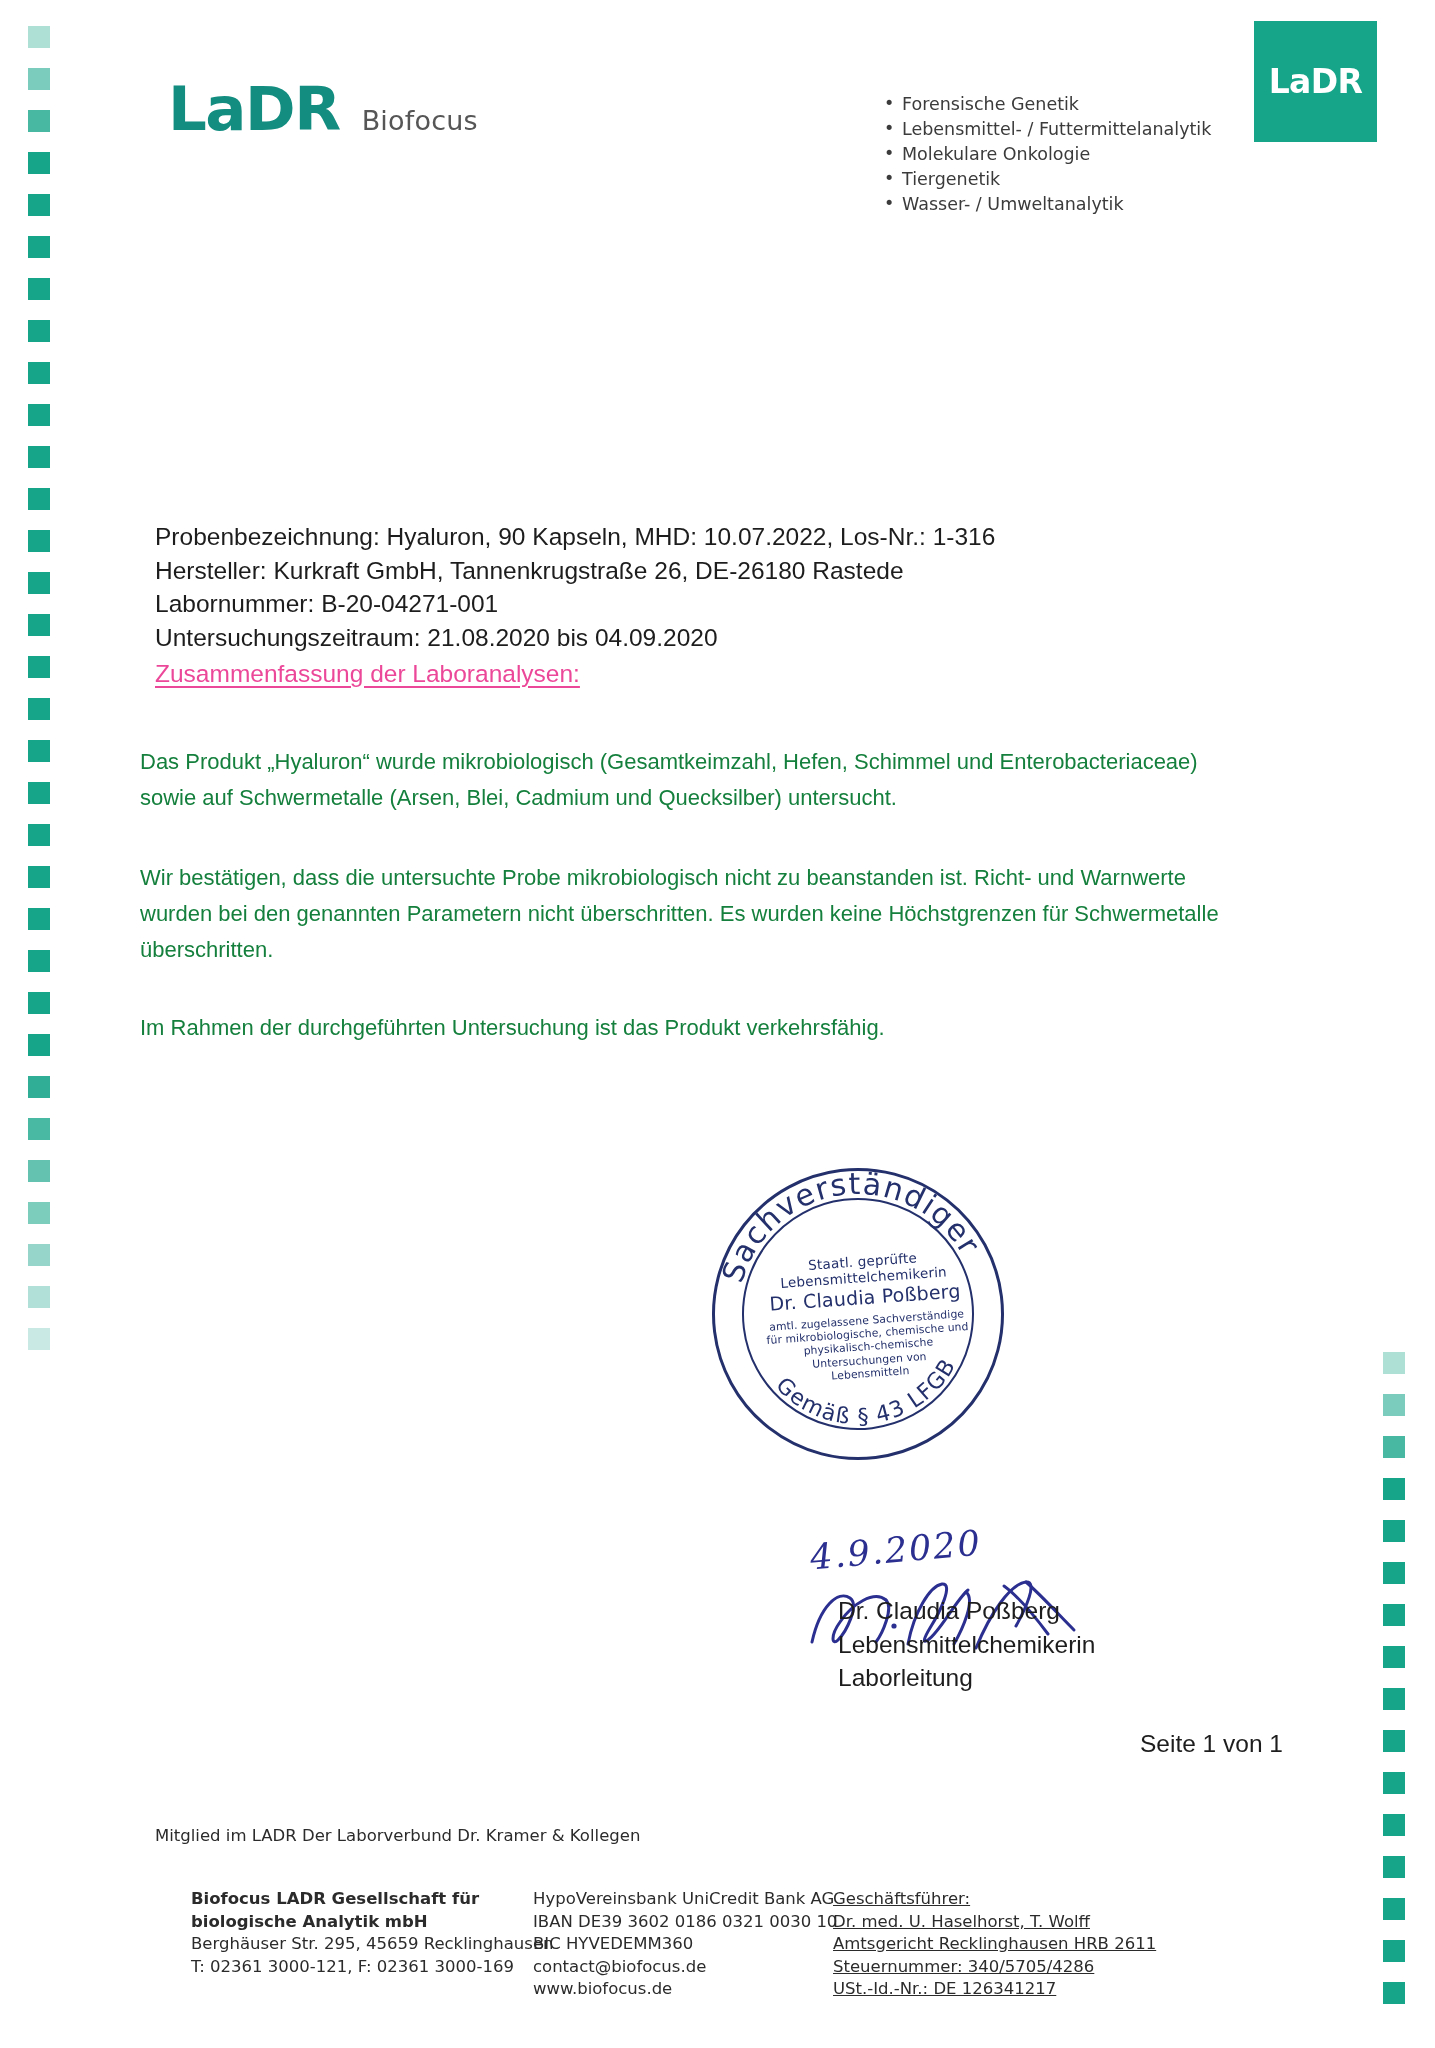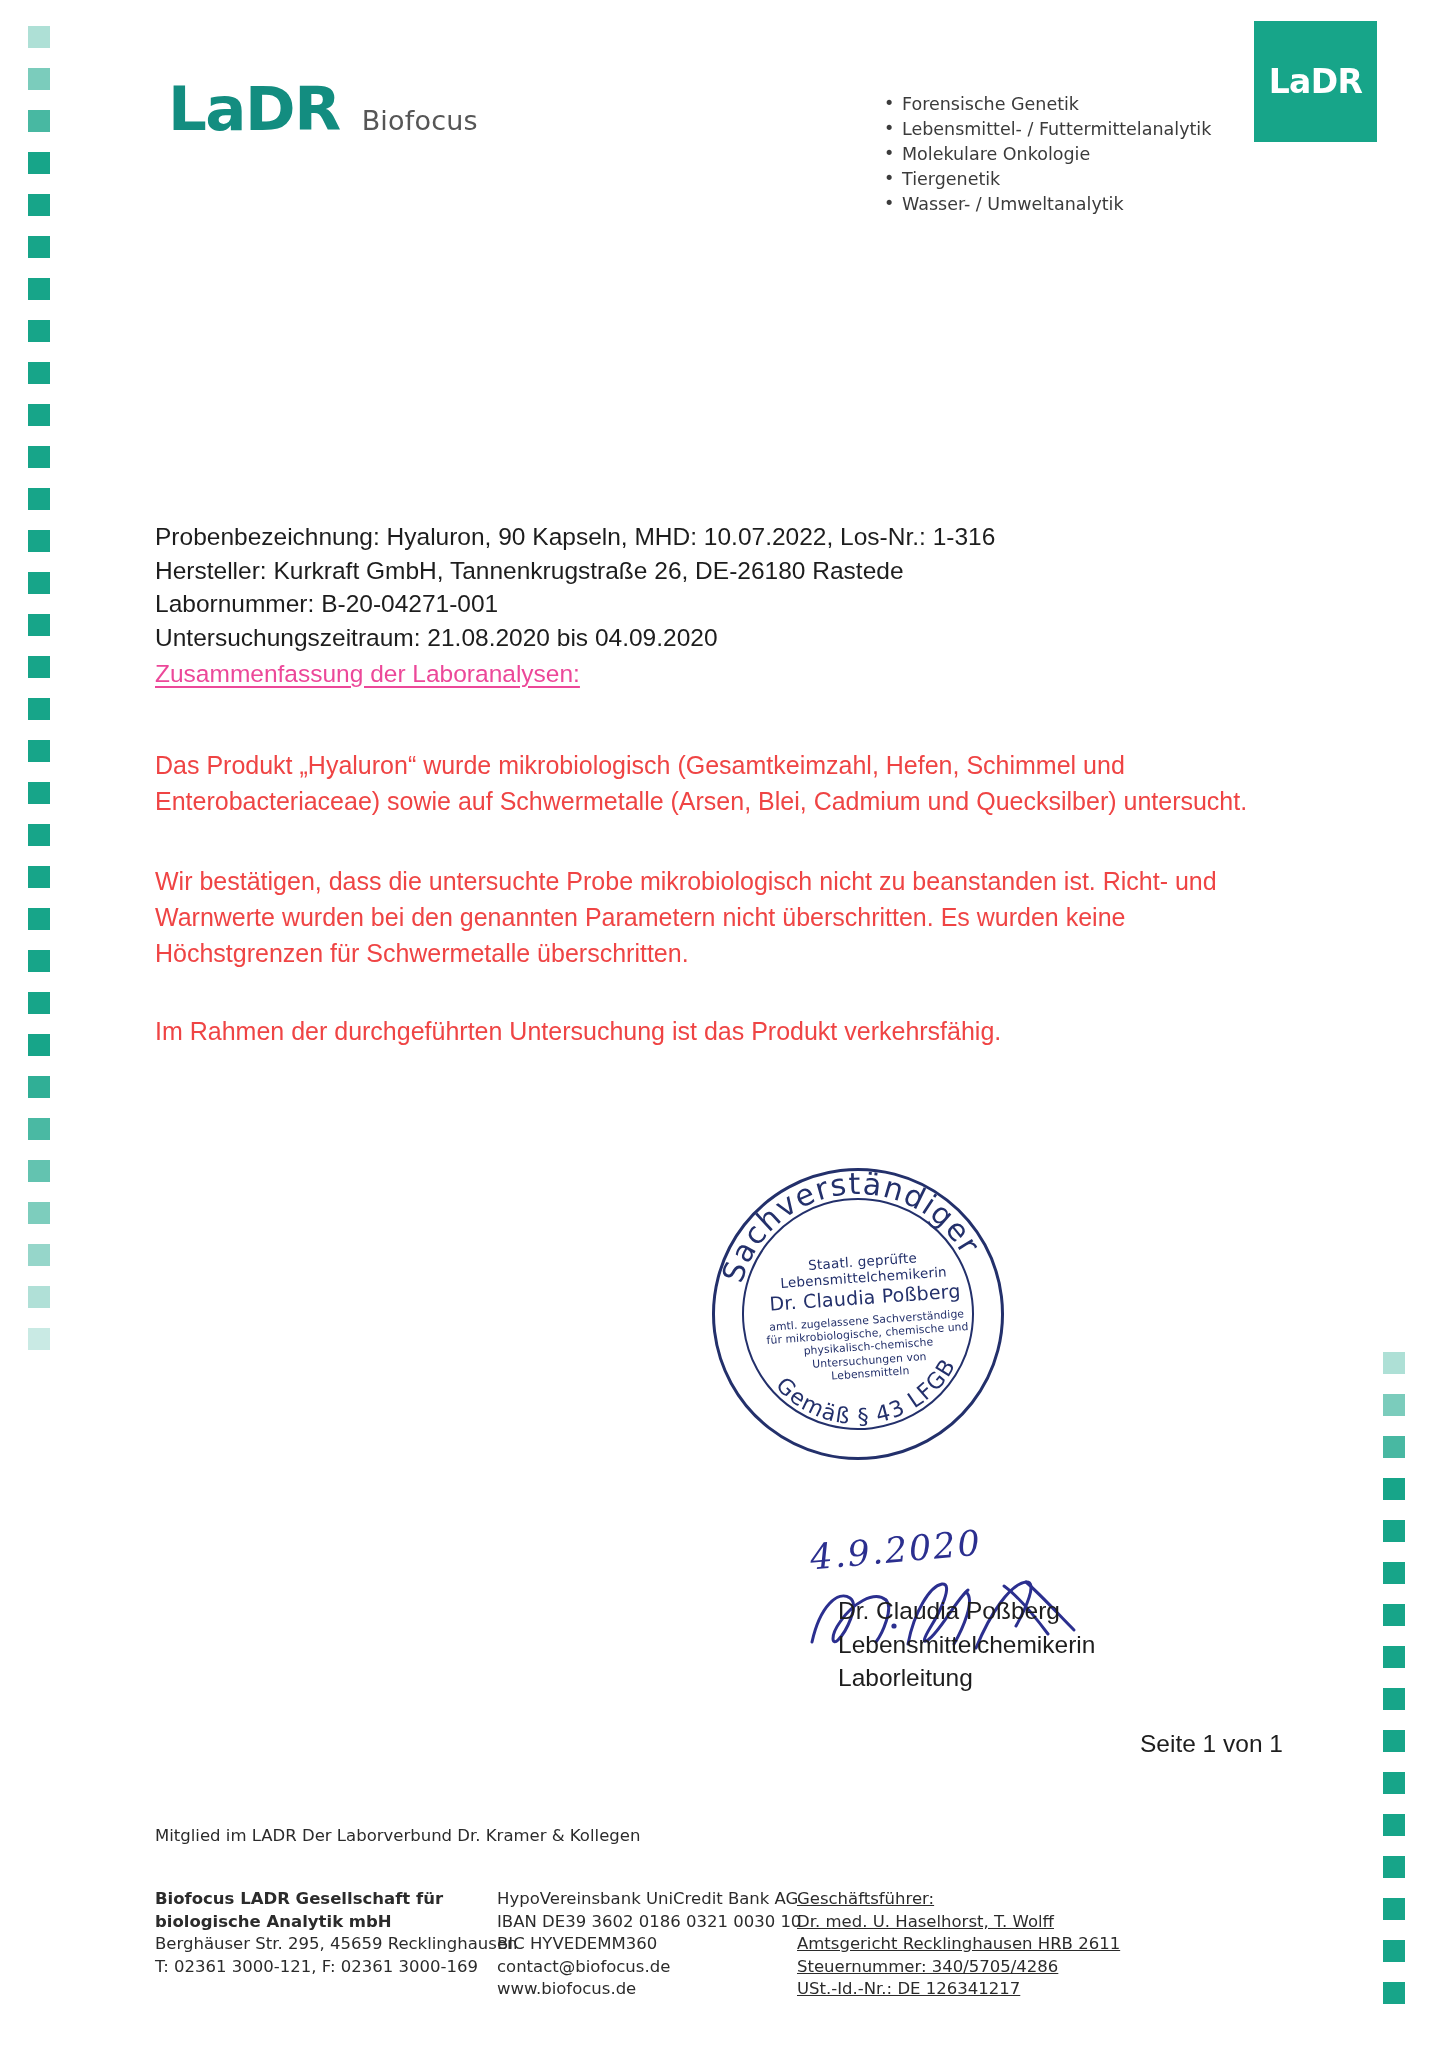--- a/index.html
+++ b/index.html
@@ -133,25 +133,25 @@
     left: 155px;
     top: 660px;
     font-size: 24.5px;
     color: #ec4899;
     text-decoration: underline;
     text-underline-offset: 4px;
   }
 
   .para {
     position: absolute;
-    left: 155px;
+    left: 140px;
     width: 1115px;
-    font-size: 25px;
+    font-size: 22px;
     line-height: 36px;
-    color: #ef4444;
+    color: #15803d;
   }
   .para-1 { top: 722px; }
   .para-2 { top: 838px; }
   .para-3 { top: 988px; }
 
   
   .stamp {
     position: absolute;
     left: 712px;
     top: 1168px;
@@ -257,21 +257,21 @@
     position: absolute;
     left: 155px;
     top: 1888px;
     display: flex;
     font-family: "DejaVu Sans", sans-serif;
     font-size: 16.5px;
     line-height: 22.5px;
     color: #2b2b2b;
   }
   .footer-col { white-space: nowrap; }
-  .footer-col.c1 { width: 342px; }
+  .footer-col.c1 { width: 342px; margin-left: 36px; }
   .footer-col.c2 { width: 300px; }
   .footer-col.c3 { width: auto; text-decoration: underline; }
   .footer-col .bold { font-weight: bold; }
 </style>
 </head>
 <body>
 
 <div class="page">
 
   <div class="edge-marks left" id="marks-left">

